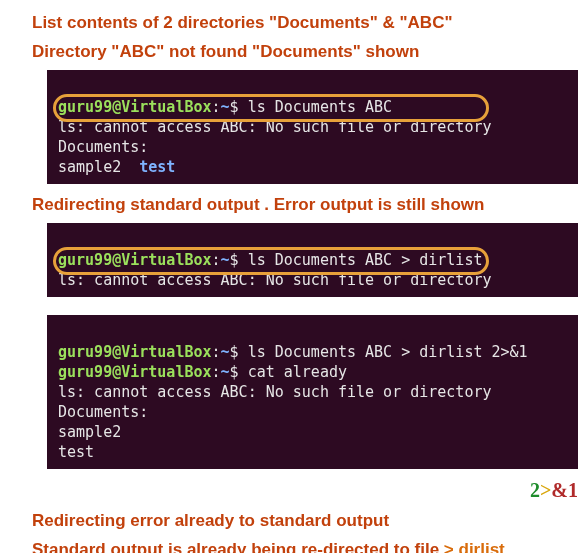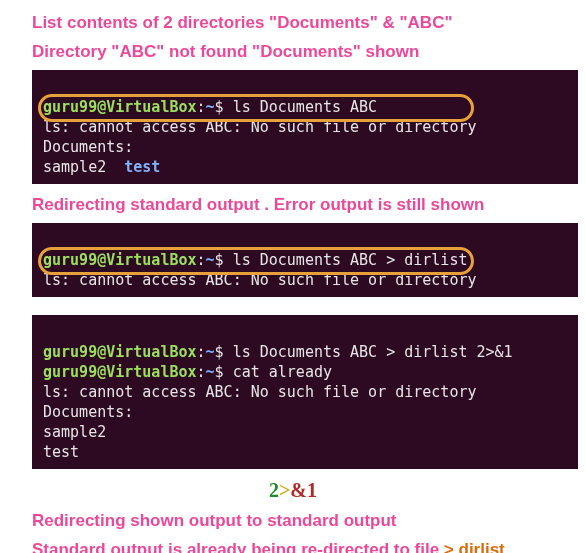--- a/index.html
+++ b/index.html
@@ -10,25 +10,25 @@
     font-family: "Comic Sans MS", cursive, sans-serif;
     background: #fff;
     color: #222;
   }
   .annot {
     font-size: 17px;
     line-height: 1.35;
     margin: 4px 0 6px 24px;
     font-weight: 600;
   }
-  .annot .purple { color: #ec4899; }
+  .annot .purple { color: #c2410c; }
   .annot .orange { color: #d96c0b; }
   .terminal-wrap {
     position: relative;
-    margin-left: 24px;
+    margin-left: 39px;
     margin-bottom: 10px;
   }
   .terminal {
     background: #2d0a22;
     color: #e6e6e6;
     font-family: "DejaVu Sans Mono","Ubuntu Mono",Consolas,monospace;
     font-size: 15px;
     line-height: 20px;
     padding: 6px 10px;
     white-space: pre;
@@ -48,21 +48,21 @@
     border-radius: 999px;
     pointer-events: none;
   }
   .arrow {
     position: absolute;
     left: -2px;
     top: 8px;
   }
   .arrow svg { display:block; }
   .spec {
-    text-align: center;
+    text-align: right;
     font-size: 20px;
     font-weight: bold;
     margin: 6px 0 8px 0;
     font-family: "Comic Sans MS", cursive;
   }
   .spec .g2 { color: #1e8c2b; }
   .spec .ygt { color: #d9a60b; }
   .spec .ramp { color: #b02a2a; }
   .spec .r1 { color: #b02a2a; }
 </style>
@@ -125,17 +125,17 @@
 <span>sample2</span>
 <span>test</span>
 </div>
 </div>
 
 <div class="spec">
   <span class="g2">2</span><span class="ygt">&gt;</span><span class="ramp">&amp;</span><span class="r1">1</span>
 </div>
 
 <div class="annot">
-  <span class="purple">Redirecting shown output to standard output</span>
+  <span class="purple">Redirecting error already to standard output</span>
 </div>
 <div class="annot">
   <span class="purple">Standard output is already being re-directed to file </span><span class="orange">&gt; dirlist</span>
 </div>
 
 </body></html>

